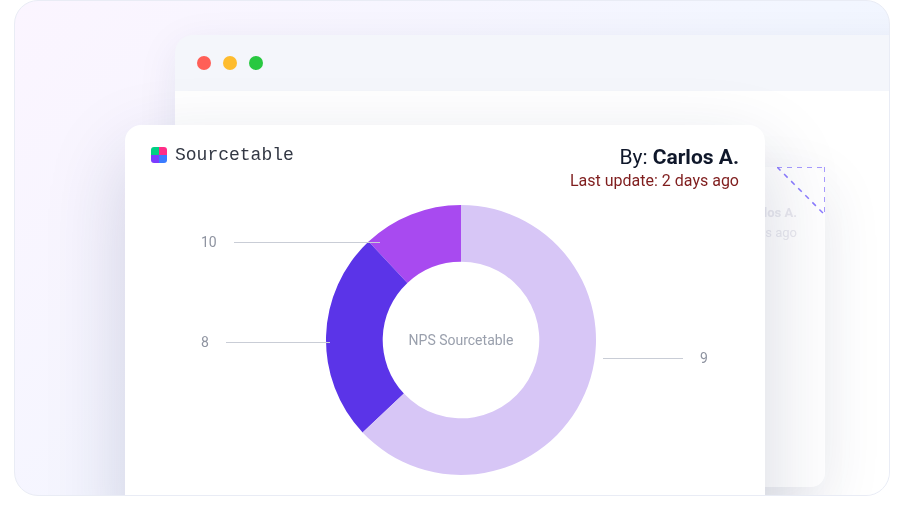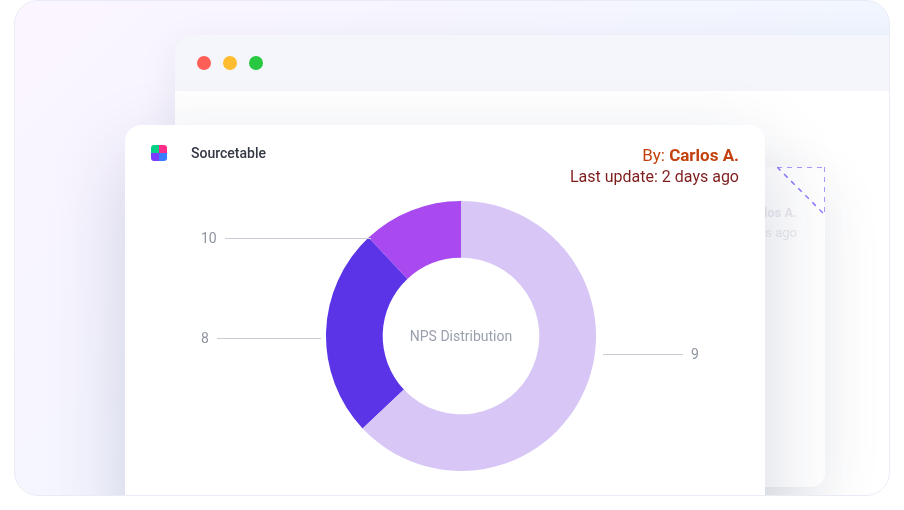--- a/index.html
+++ b/index.html
@@ -91,36 +91,37 @@
     overflow: hidden;
   }
   .card-header {
     display: flex;
     justify-content: space-between;
     align-items: flex-start;
   }
   .brand {
     display: flex;
     align-items: center;
-    gap: 24px;
+    gap: 8px;
     color: #333844;
-    font-size: 14px;
+    font-size: 18px;
     font-weight: 500;
+    font-family: Liberation Mono, monospace;
   }
   .logo {
     width: 16px; height: 16px;
     border-radius: 3px;
     background: conic-gradient(from 0deg, #ff2d87 0 90deg, #3a7bff 90deg 180deg, #7b3bff 180deg 270deg, #00d084 270deg 360deg);
   }
   .meta {
     text-align: right;
   }
   .meta .byline {
-    font-size: 17px;
-    color: #c2410c;
+    font-size: 21px;
+    color: #0f172a;
   }
   .meta .byline strong { font-weight: 700; }
   .meta .updated {
     font-size: 16px;
     color: #7f1d1d;
     margin-top: 2px;
   }
 
   .chart-wrap {
     position: relative;
@@ -147,21 +148,21 @@
     font-size: 14px;
     pointer-events: none;
   }
 
   .callout {
     position: absolute;
     color: #8e93a0;
     font-size: 14px;
     display: flex;
     align-items: center;
-    gap: 0;
+    gap: 9px;
   }
   .callout .line {
     height: 1px;
     background: #c9cdd6;
   }
   .callout.left .label { padding-right: 8px; }
   .callout.right .label { padding-left: 8px; }
 
   .co-10 { left: 50px; top: 44px; }
   .co-10 .line { width: 146px; }
@@ -215,21 +216,21 @@
         </div>
       </div>
     </div>
 
     <div class="chart-wrap">
       <svg class="donut" viewBox="0 0 100 100">
           <path d="M 50 5 A 45 45 0 0 0 19.195380233209022 17.19641176603647 L 32.133320535261234 30.973918824301155 A 26.099999999999998 26.099999999999998 0 0 1 50 23.900000000000002 Z" fill="#a84af0"></path>
           <path d="M 19.195380233209022 17.19641176603647 A 45 45 0 0 0 17.19641176603647 80.80461976679098 L 30.973918824301155 67.86667946473877 A 26.099999999999998 26.099999999999998 0 0 1 32.133320535261234 30.973918824301155 Z" fill="#5b34e8"></path>
           <path d="M 17.19641176603647 80.80461976679098 A 45 45 0 1 0 50.000000000000014 5 L 50.00000000000001 23.900000000000002 A 26.099999999999998 26.099999999999998 0 1 1 30.973918824301155 67.86667946473877 Z" fill="#d7c6f6"></path>
         </svg>
-      <div class="donut-center-label">NPS Distribution</div>
+      <div class="donut-center-label">NPS Sourcetable</div>
 
       <div class="callout left co-10">
         <span class="label">10</span>
         <span class="line"></span>
       </div>
       <div class="callout left co-8">
         <span class="label">8</span>
         <span class="line"></span>
       </div>
       <div class="callout right co-9">

